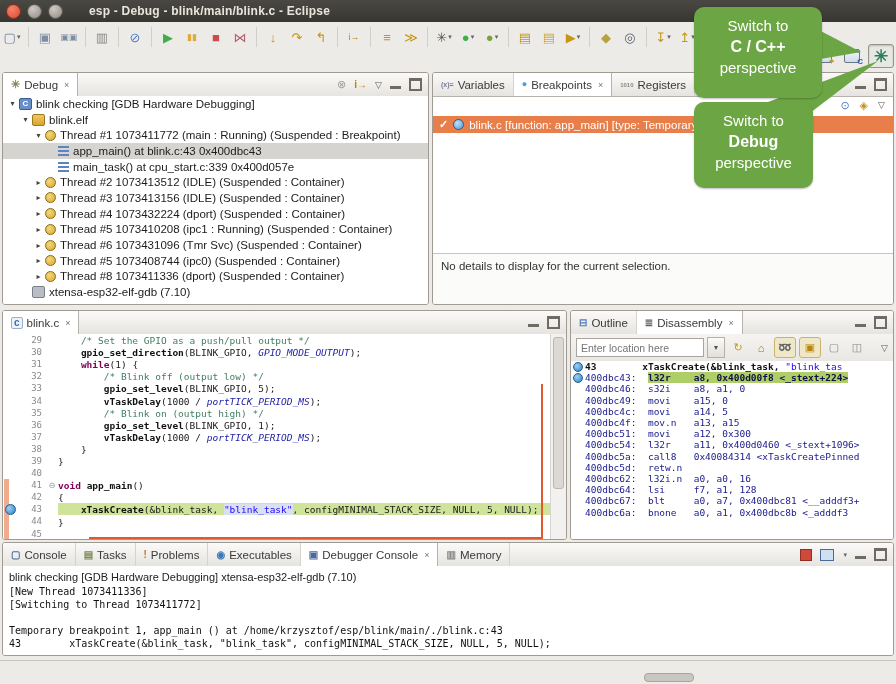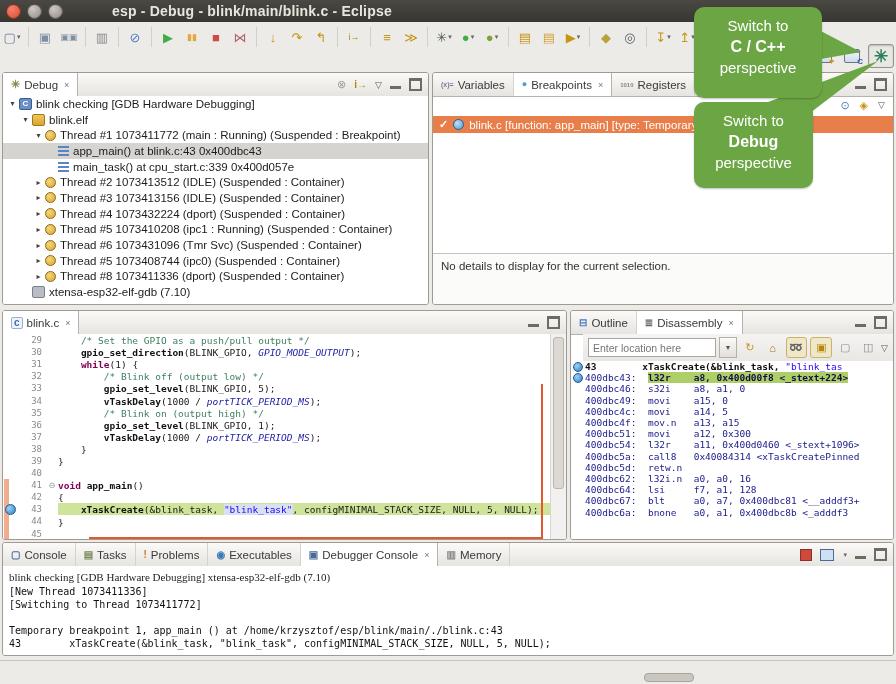--- a/index.html
+++ b/index.html
@@ -4,21 +4,21 @@
 <style>
   html,body{margin:0;padding:0}
   body{width:896px;height:684px;position:relative;overflow:hidden;
        background:#edebe8;font-family:"Liberation Sans",sans-serif;color:#222}
   
   .titlebar{position:absolute;left:0;top:0;width:896px;height:22px;
     background:linear-gradient(#4a4843,#383631);display:flex;align-items:center;z-index:5}
   .winbtn{width:13px;height:13px;border-radius:50%;margin-left:6px;flex:none;border:1px solid rgba(0,0,0,.45)}
   .winbtn.close{background:radial-gradient(circle at 35% 30%,#f4836c,#dd4a32)}
   .winbtn.other{background:radial-gradient(circle at 35% 30%,#cfc9c2,#8f8a83)}
-  .wtitle{color:#e9e5dc;font-size:14px;font-weight:bold;margin-left:49px;letter-spacing:.2px}
+  .wtitle{color:#e9e5dc;font-size:12px;font-weight:bold;margin-left:26px;letter-spacing:.2px}
   
   .toolbar{position:absolute;left:0;top:22px;width:896px;height:48px;display:flex;align-items:flex-start;padding-top:3px;box-sizing:border-box}
   .tbi{height:24px;min-width:22px;display:flex;align-items:center;justify-content:center;margin:0 1px;border-radius:3px;font-size:13px;cursor:default}
   .tbi .g{line-height:1}
   .dd{font-size:7px;color:#666;margin-left:1px}
   .tbsep{width:1px;height:20px;background:#d2cfc9;margin:2px 4px 0 4px;flex:none}
   
   .persp{position:absolute;top:44px;left:812px;display:flex;align-items:center;gap:4px;z-index:6}
   .pbtn{width:24px;height:22px;display:flex;align-items:center;justify-content:center;border-radius:3px}
   .pbtn.pressed{background:#e6e9e2;border:1px solid #97938b;box-shadow:inset 0 1px 2px rgba(0,0,0,.2)}
@@ -67,37 +67,37 @@
   .edfold{width:12px;flex:none;font-size:8px;color:#888;text-align:center}
   .edcode{flex:1;font-family:"DejaVu Sans Mono",monospace;font-size:9.5px;white-space:pre;height:100%;display:flex;align-items:flex-end}
   .edrow.cur .edcode{background:#cfe49a}
   .pl{color:#1a1a1a}.cm{color:#3f7f5f}.kw{color:#7f0055;font-weight:bold}
   .fn{font-weight:bold;color:#111}.mac{color:#2424a8;font-style:italic}
   .str{color:#2a00ff}.strh{color:#2a00ff;background:#d7e2ef}
   .edscroll{position:absolute;right:0;top:23px;bottom:0;width:15px;background:#f2f1ef;border-left:1px solid #d8d5d0}
   .edthumb{position:absolute;left:2px;right:2px;top:3px;height:150px;background:#dcd9d4;border:1px solid #bab6b0;border-radius:3px}
   .annline{position:absolute;background:#e2592e;z-index:3}
   
-  .dloc{position:absolute;left:12px;right:0;top:23px;height:27px;display:flex;align-items:center;gap:3px;padding:0 5px;background:linear-gradient(#f5f4f2,#e9e7e3);border-bottom:1px solid #d5d2cc}
+  .dloc{position:absolute;left:0;right:0;top:23px;height:27px;display:flex;align-items:center;gap:3px;padding:0 5px;background:linear-gradient(#f5f4f2,#e9e7e3);border-bottom:1px solid #d5d2cc}
   .dinput{width:118px;height:17px;border:1px solid #a9a59e;background:#fff;font-size:10.5px;padding:0 4px;color:#555;font-family:"Liberation Sans",sans-serif}
   .dcombo{width:16px;height:19px;border:1px solid #b5b1aa;background:linear-gradient(#fbfaf8,#e2dfda);display:flex;align-items:center;justify-content:center;font-size:7px;color:#555}
   .dbtn{width:20px;height:19px;display:flex;align-items:center;justify-content:center;font-size:11px;border-radius:3px}
   .dbtn.pressed{background:#efe7c8;border:1px solid #c9b26a}
   .dcontent{position:absolute;left:0;right:0;top:50px;bottom:0;background:#fff;overflow:hidden}
   .drow{height:11.2px;display:flex;align-items:center;font-family:"DejaVu Sans Mono",monospace;font-size:9.5px;white-space:pre}
   .dmark{width:14px;flex:none;position:relative;height:100%}
   .pcdot{position:absolute;left:2px;top:1px;width:8px;height:8px;border-radius:50%;background:radial-gradient(circle at 35% 35%,#9fd0f5,#2f7fc0);border:1px solid #1e5e95}
   .daddr{color:#20208f}
   .dbody{color:#20208f}
   .dbody.hl{background:#aecf68;color:#101048;font-weight:bold}
   .dsrc{color:#111;font-weight:bold}
   
   .conout{position:absolute;left:0;right:0;top:23px;bottom:0;background:#fff;padding:4px 6px;box-sizing:border-box}
   .conline{font-family:"DejaVu Sans Mono",monospace;font-size:10px;line-height:13px;white-space:pre;color:#111}
-  .conline.sans{font-family:Liberation Serif, serif;font-size:11px;line-height:15px;color:#222}
+  .conline.sans{font-family:Liberation Sans, sans-serif;font-size:11px;line-height:15px;color:#222}
   .con-red{width:10px;height:10px;background:#d04a3c;border:1px solid #8f2f25}
   .con-mon{width:12px;height:10px;border:1px solid #4a6a9a;background:#cfe0f2}
   
   .statusbar{position:absolute;left:0;top:660px;width:896px;height:24px;background:#edebe8;border-top:1px solid #c9c5bf}
   .hscroll{position:absolute;left:644px;top:12px;width:48px;height:7px;background:#cac6c0;border:1px solid #a9a49c;border-radius:4px}
   
   .callout{position:absolute;background:#6ca644;border-radius:10px;color:#fff;text-align:center;z-index:20;
     padding-top:8px;box-sizing:border-box;box-shadow:0 1px 2px rgba(0,0,0,.25)}
   .callout .cl{font-size:15px;line-height:21px}
   .callout .cl.b{font-weight:bold;font-size:16px}

